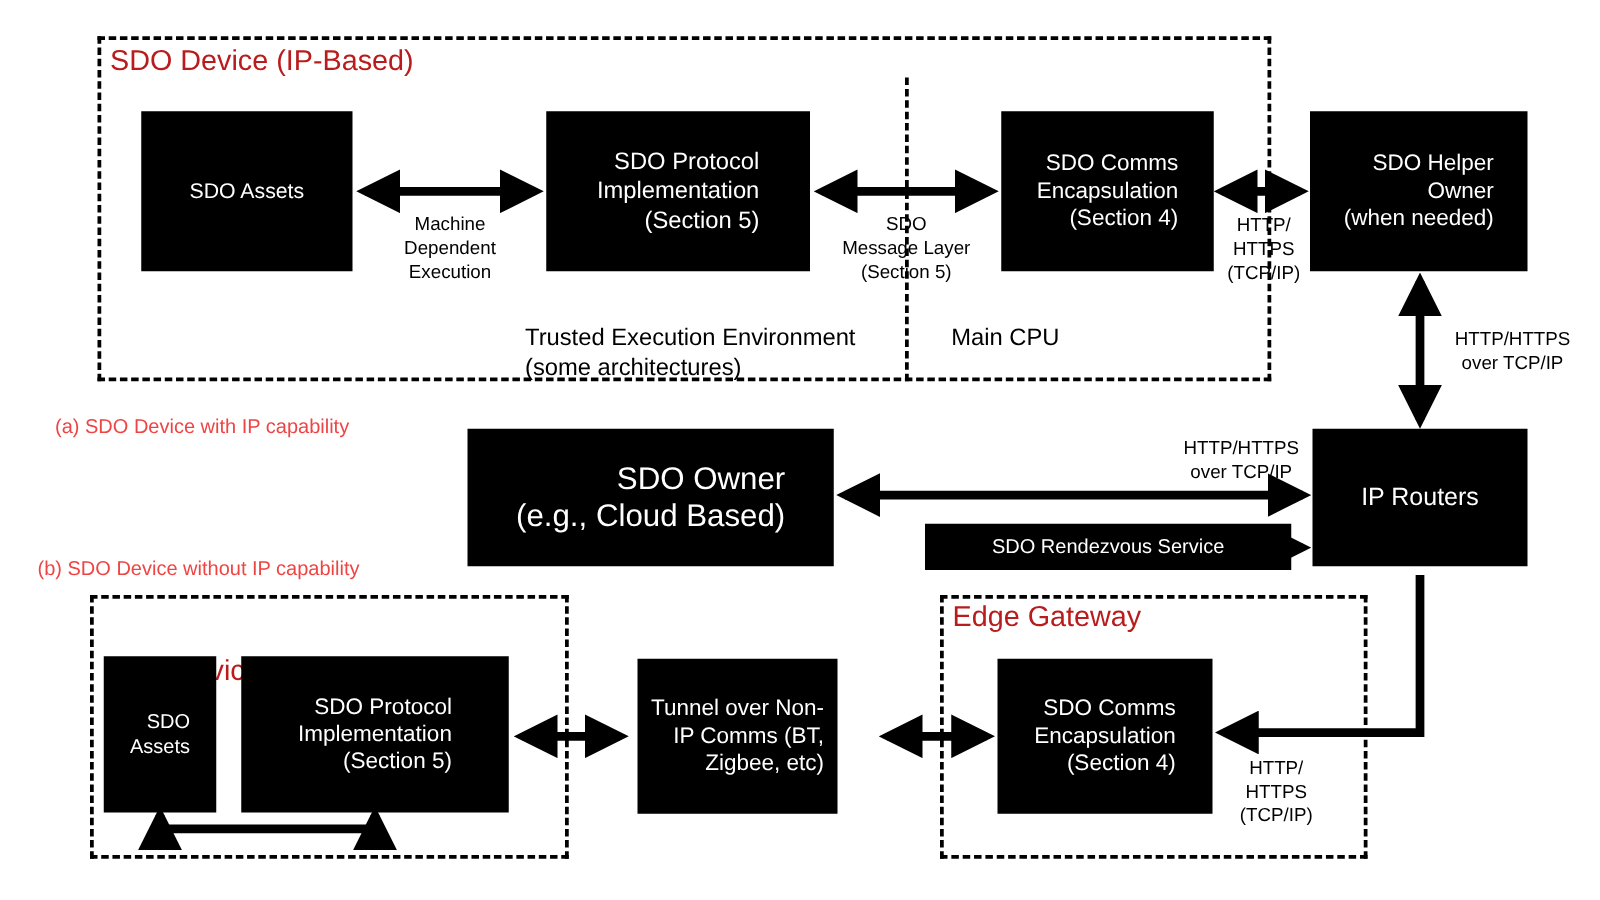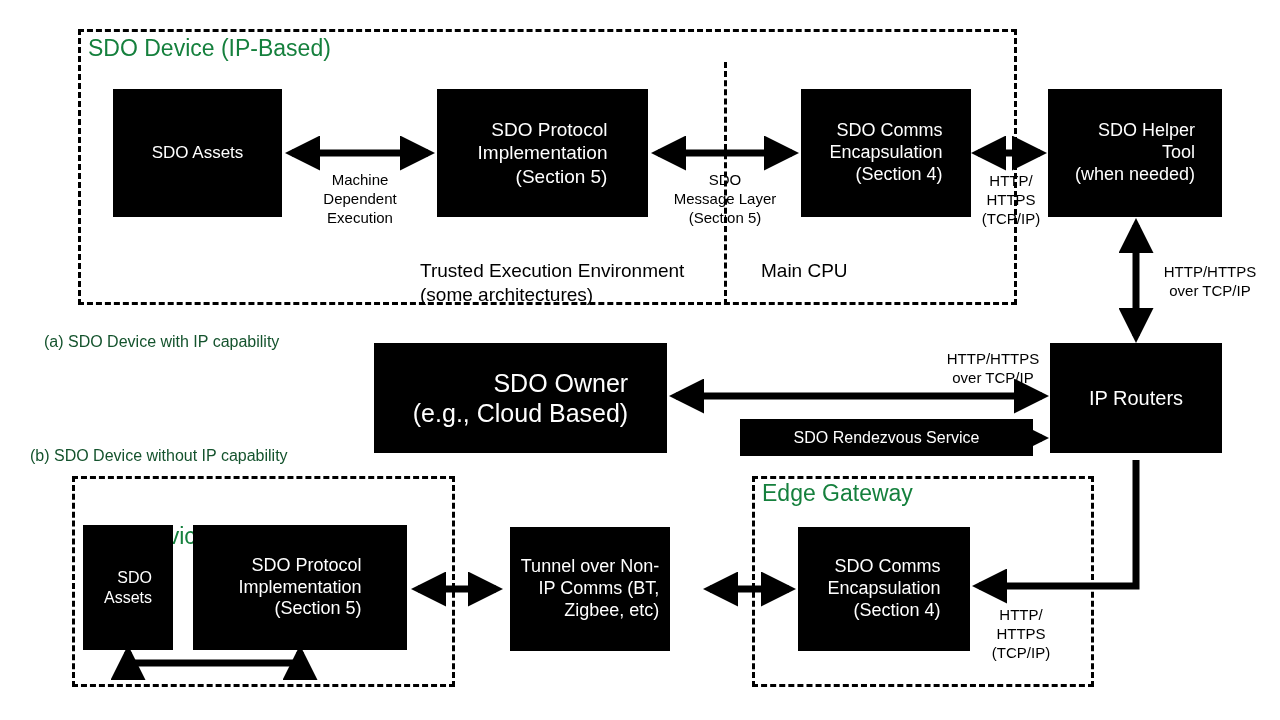--- a/index.html
+++ b/index.html
@@ -31,37 +31,37 @@
   }
   
   .dashed {
     position: absolute;
     border: 3px dashed #000000;
     box-sizing: border-box;
     background: transparent;
   }
   .dashed-title {
     position: absolute;
-    color: #15803d;
+    color: #b91c1c;
     font-size: 23px;
     line-height: 1.1;
     white-space: nowrap;
   }
   
   .label {
     position: absolute;
     color: #000000;
     text-align: center;
     line-height: 1.28;
     white-space: pre-line;
   }
   .label.left { text-align: left; margin-left: 16px; }
   .caption {
     position: absolute;
-    color: #14532d;
+    color: #ef4444;
     font-size: 16px;
     white-space: nowrap;
   }
   
   .vdivider {
     position: absolute;
     border-left: 3px dashed #000000;
     box-sizing: border-box;
   }
   svg.arrows {
@@ -93,21 +93,21 @@
 
   <div class="box" style="left:437px; top:89px; width:211px; height:128px; font-size:19px;">SDO Protocol
 Implementation
 (Section 5)</div>
 
   <div class="box" style="left:801px; top:89px; width:170px; height:128px; font-size:18px;">SDO Comms
 Encapsulation
 (Section 4)</div>
 
   <div class="box" style="left:1048px; top:89px; width:174px; height:128px; font-size:18px;">SDO Helper
-Tool
+Owner
 (when needed)</div>
 
   <div class="box" style="left:1050px; top:343px; width:172px; height:110px; font-size:20px;">IP Routers</div>
 
   <div class="box" style="left:374px; top:343px; width:293px; height:110px; font-size:25px;">SDO Owner
 (e.g., Cloud Based)</div>
 
   <div class="box" style="left:740px; top:419px; width:293px; height:37px; font-size:16px;">SDO Rendezvous  Service</div>
 
   <div class="box" style="left:83px; top:525px; width:90px; height:125px; font-size:16px;">SDO

